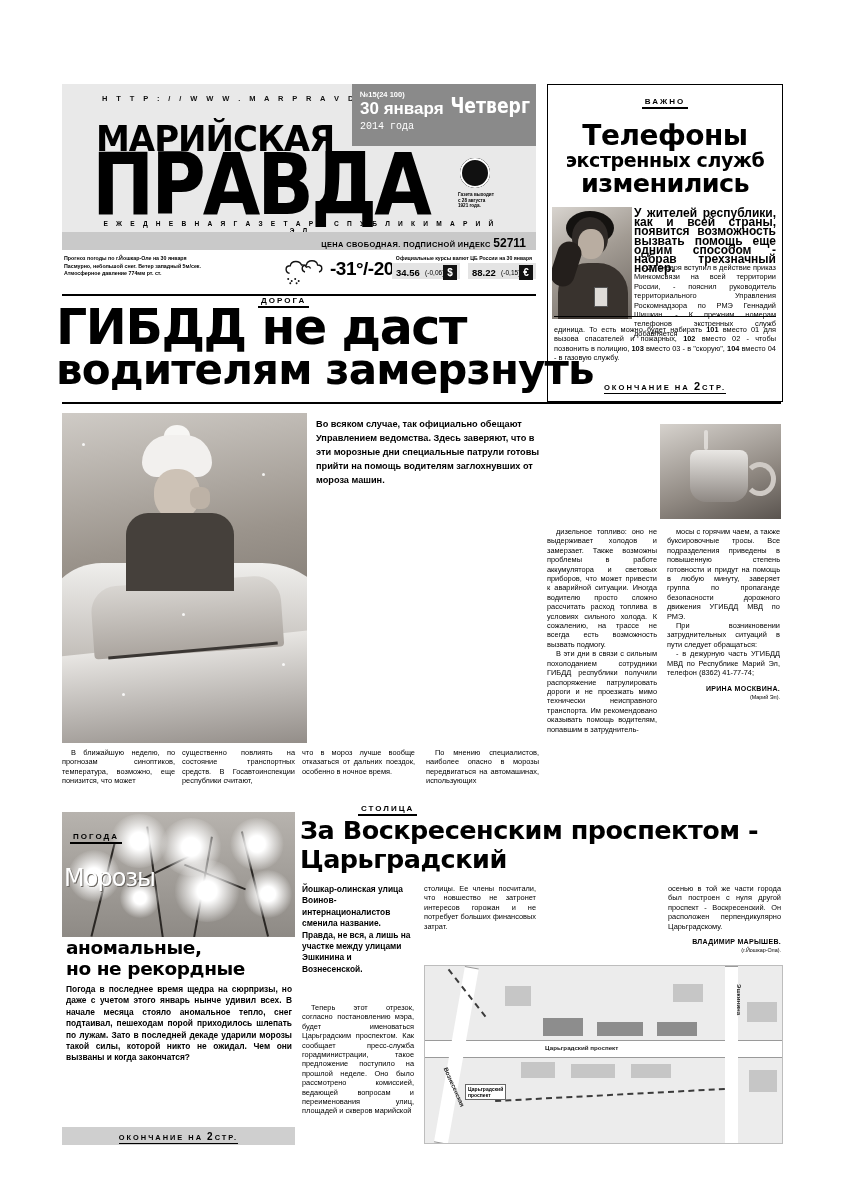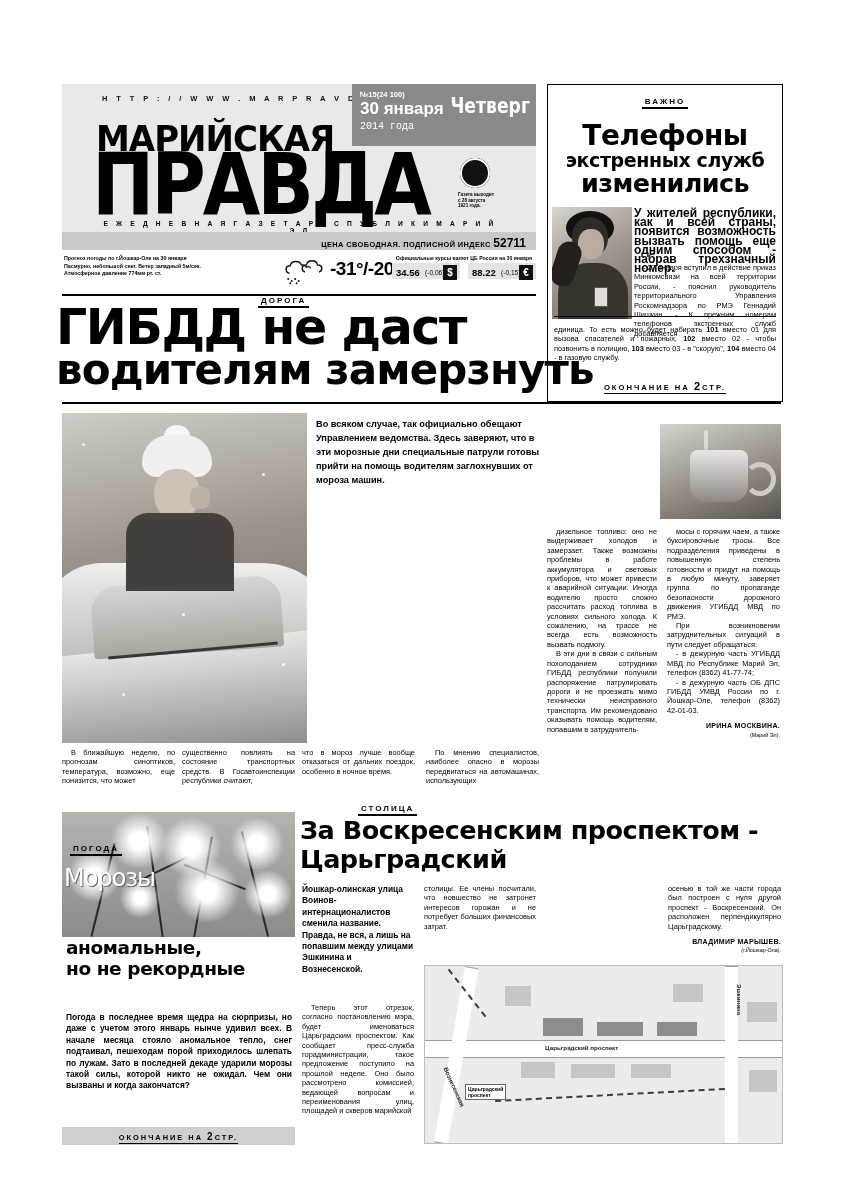--- a/index.html
+++ b/index.html
@@ -135,28 +135,28 @@
   .q2{position:absolute;left:182px;top:748px;width:113px;}
   .q3{position:absolute;left:302px;top:748px;width:113px;}
   .q4{position:absolute;left:426px;top:748px;width:113px;}
 
   
   .wxbox{position:absolute;left:62px;top:812px;width:233px;height:330px;}
   .wxphoto{position:absolute;left:0;top:0;width:233px;height:125px;overflow:hidden;
            background:linear-gradient(180deg,#b7b3ae,#8e8a85);}
   .stem{position:absolute;background:#2a2724;}
   .umbel{position:absolute;border-radius:50%;background:radial-gradient(circle,#ffffff 0%,#ffffff 22%,rgba(255,255,255,.35) 55%,rgba(255,255,255,0) 72%);}
-  .kick-pogoda{position:absolute;left:8px;top:32px;background:transparent;color:#000;}
+  .kick-pogoda{position:absolute;left:8px;top:20px;background:transparent;color:#000;}
   .wxh1{position:absolute;left:2px;top:52px;font-size:24px;font-weight:normal;color:#fff;
         font-family:"DejaVu Sans",sans-serif;letter-spacing:-1px;
         text-shadow:1px 1px 0 #6b6762;}
   .wxh2{position:absolute;left:4px;top:125px;width:228px;font-size:18.5px;font-weight:bold;line-height:21px;
         font-family:"DejaVu Sans",sans-serif;letter-spacing:-0.4px;}
   .wxlead{position:absolute;left:4px;top:172px;width:226px;font-size:8.4px;line-height:11.4px;
-          font-weight:bold;text-align:justify;margin-top:28px;}
+          font-weight:bold;text-align:justify;}
   .wxend{position:absolute;left:0;top:315px;width:233px;height:18px;background:#cfcfcf;
          text-align:center;font-size:7.4px;font-weight:bold;letter-spacing:2px;padding-top:4px;box-sizing:border-box;}
   .wxend u{border-bottom:1.5px solid #000;text-decoration:none;padding-bottom:1px;}
   .wxend b{font-size:10px;}
 
   
   .kick-stolica{position:absolute;left:358px;top:804px;}
   .sh1{position:absolute;left:300px;top:816px;width:482px;font-size:25.5px;font-weight:bold;line-height:29px;
        font-family:"DejaVu Sans",sans-serif;letter-spacing:-0.5px;}
   .slead{position:absolute;left:302px;top:884px;width:112px;font-size:8.4px;line-height:11.4px;
@@ -312,21 +312,20 @@
 
   <div class="colA body-text">
     <p>дизельное топливо: оно не выдерживает холодов и замерзает. Также возможны проблемы в работе аккумулятора и световых приборов, что может привести к аварийной ситуации. Иногда водителю просто сложно рассчитать расход топлива в условиях сильного холода. К сожалению, на трассе не всегда есть возможность вызвать подмогу.</p>
     <p>В эти дни в связи с сильным похолоданием сотрудники ГИБДД республики получили распоряжение патрулировать дороги и не проезжать мимо технически неисправного транспорта. Им рекомендовано оказывать помощь водителям, попавшим в затруднитель-</p>
   </div>
 
   <div class="colB body-text">
     <p>мосы с горячим чаем, а также буксировочные тросы. Все подразделения приведены в повышенную степень готовности и придут на помощь в любую минуту, заверяет группа по пропаганде безопасности дорожного движения УГИБДД МВД по РМЭ.</p>
     <p>При возникновении затруднительных ситуаций в пути следует обращаться:</p>
     <p>- в дежурную часть УГИБДД МВД по Республике Марий Эл, телефон (8362) 41-77-74;</p>
-    <p>- в дежурную часть ОБ ДПС ГИБДД УМВД России по г. Йошкар-Оле, телефон (8362) 42-01-03.</p>
     <div class="sig">ИРИНА МОСКВИНА.</div>
     <div class="sigsub">(Марий Эл).</div>
   </div>
 
   <div class="q1 body-text">
       <p style="text-indent:9px">В ближайшую неделю, по прогнозам синоптиков, температура, возможно, еще понизится, что может</p>
     </div>
   <div class="q2 body-text">
       <p style="text-indent:0">существенно повлиять на состояние транспортных средств. В Госавтоинспекции республики считают,</p>
     </div>
@@ -363,21 +362,21 @@
       <u><span>ОКОНЧАНИЕ НА</span> <b>2</b><span>СТР.</span></u>
     </div>
   </div>
 
   <span class="kicker kick-stolica">СТОЛИЦА</span>
   <div class="sh1">
     <span>За Воскресенским проспектом -</span><br>
     <span>Царьградский</span>
   </div>
 
-  <div class="slead">Йошкар-олинская улица Воинов-интернационалистов сменила название. Правда, не вся, а лишь на попавшим между улицами Эшкинина и Вознесенской.</div>
+  <div class="slead">Йошкар-олинская улица Воинов-интернационалистов сменила название. Правда, не вся, а лишь на участке между улицами Эшкинина и Вознесенской.</div>
   <div class="scolA body-text">
       <p>Теперь этот отрезок, согласно постановлению мэра, будет именоваться Царьградским проспектом. Как сообщает пресс-служба горадминистрации, такое предложение поступило на прошлой неделе. Оно было рассмотрено комиссией, ведающей вопросам и переименования улиц, площадей и скверов марийской</p>
     </div>
   <div class="scolB body-text">
       <p style="text-indent:0">столицы. Ее члены посчитали, что новшество не затронет интересов горожан и не потребует больших финансовых затрат.</p>
     </div>
   <div class="scolD body-text">
     <p style="text-indent:0">осенью в той же части города был построен с нуля другой проспект - Воскресенский. Он расположен перпендикулярно Царьградскому.</p>
     <div class="sig">ВЛАДИМИР МАРЫШЕВ.</div>
     <div class="sigsub">(г.Йошкар-Ола).</div>

